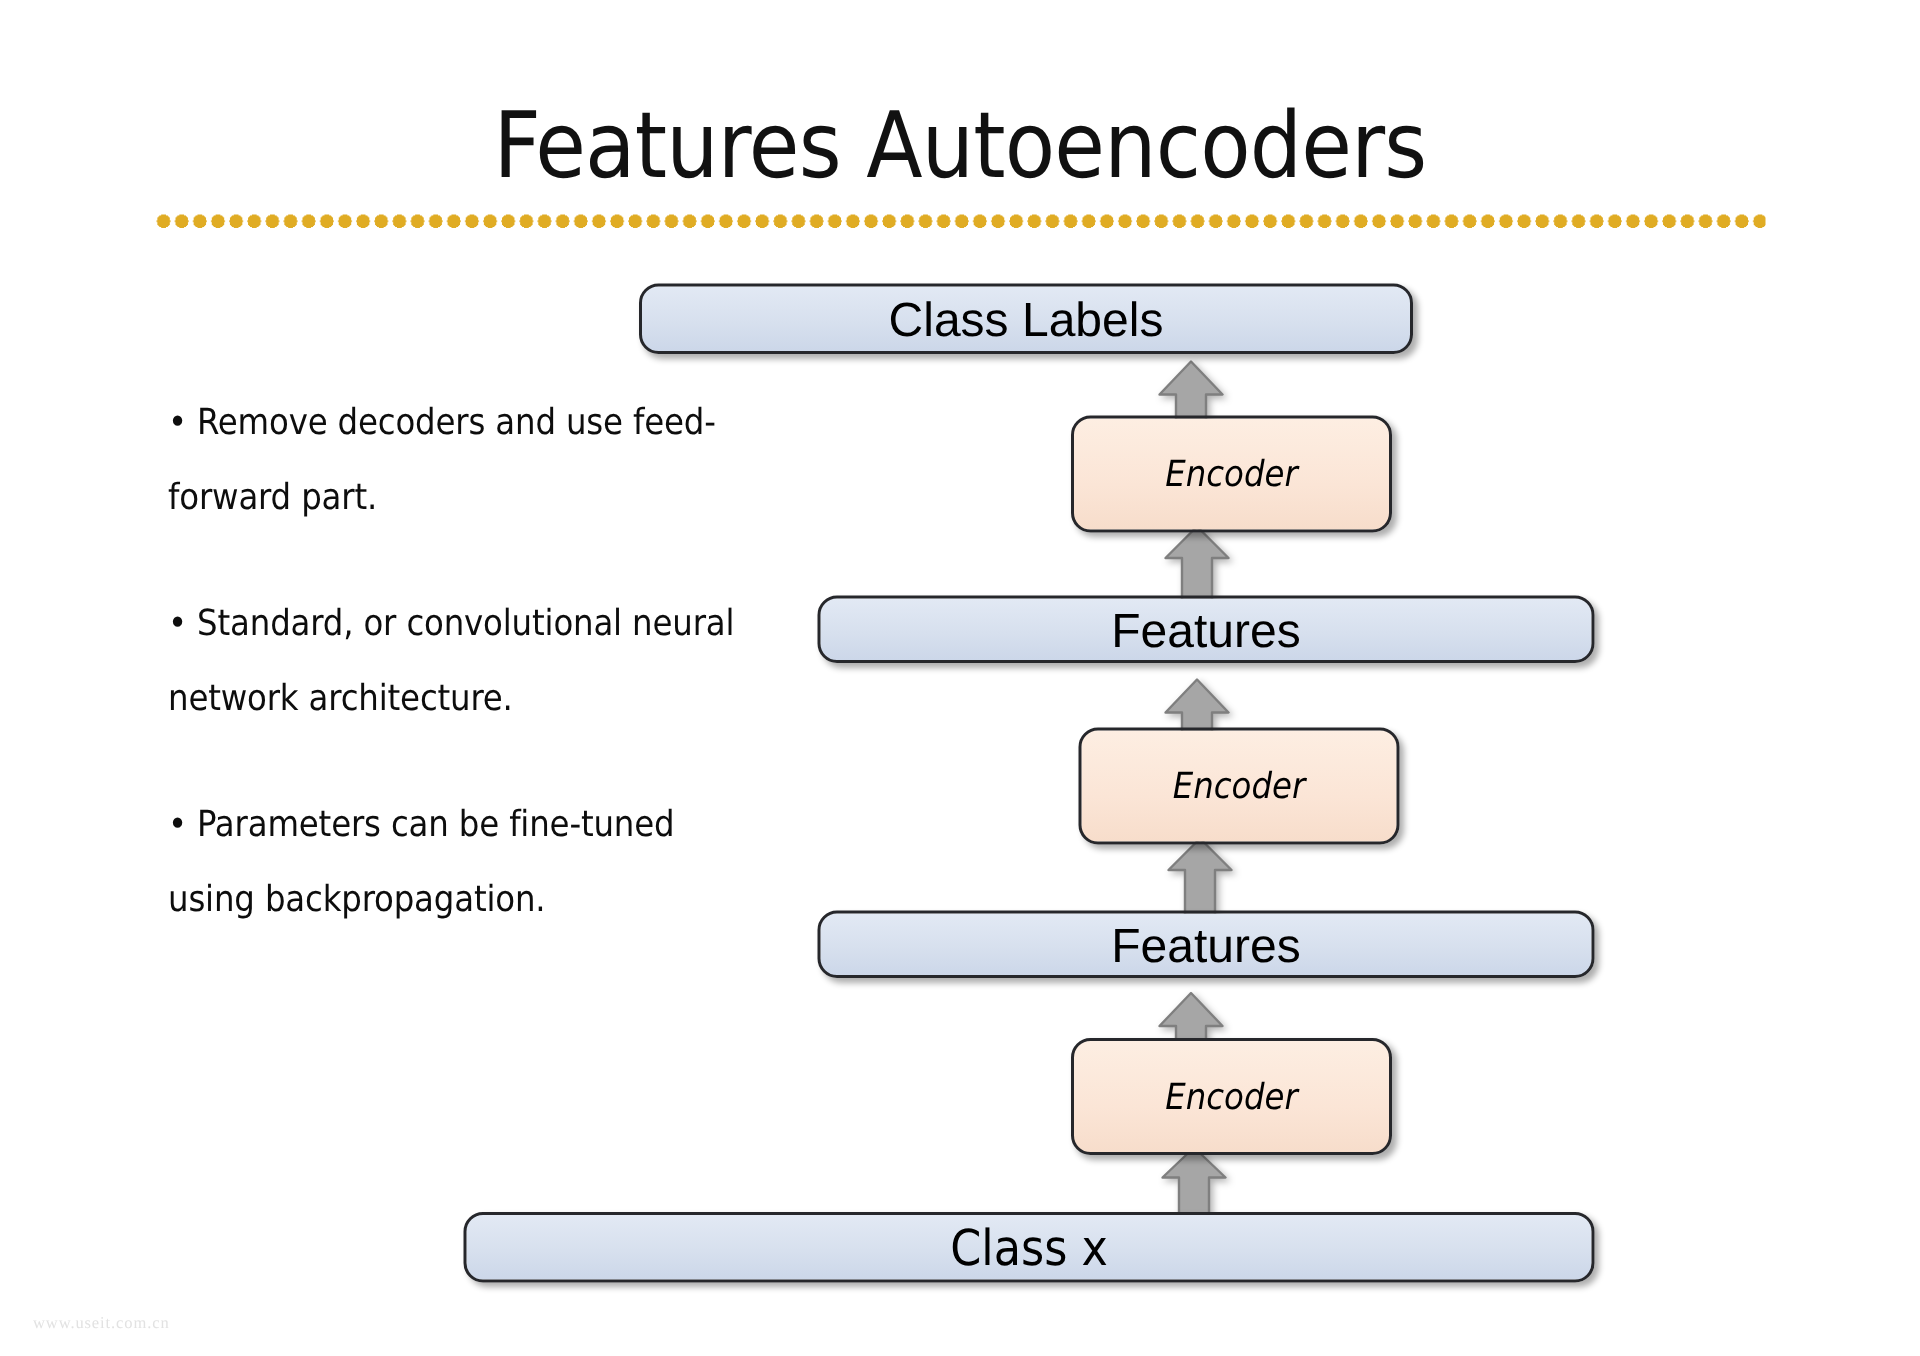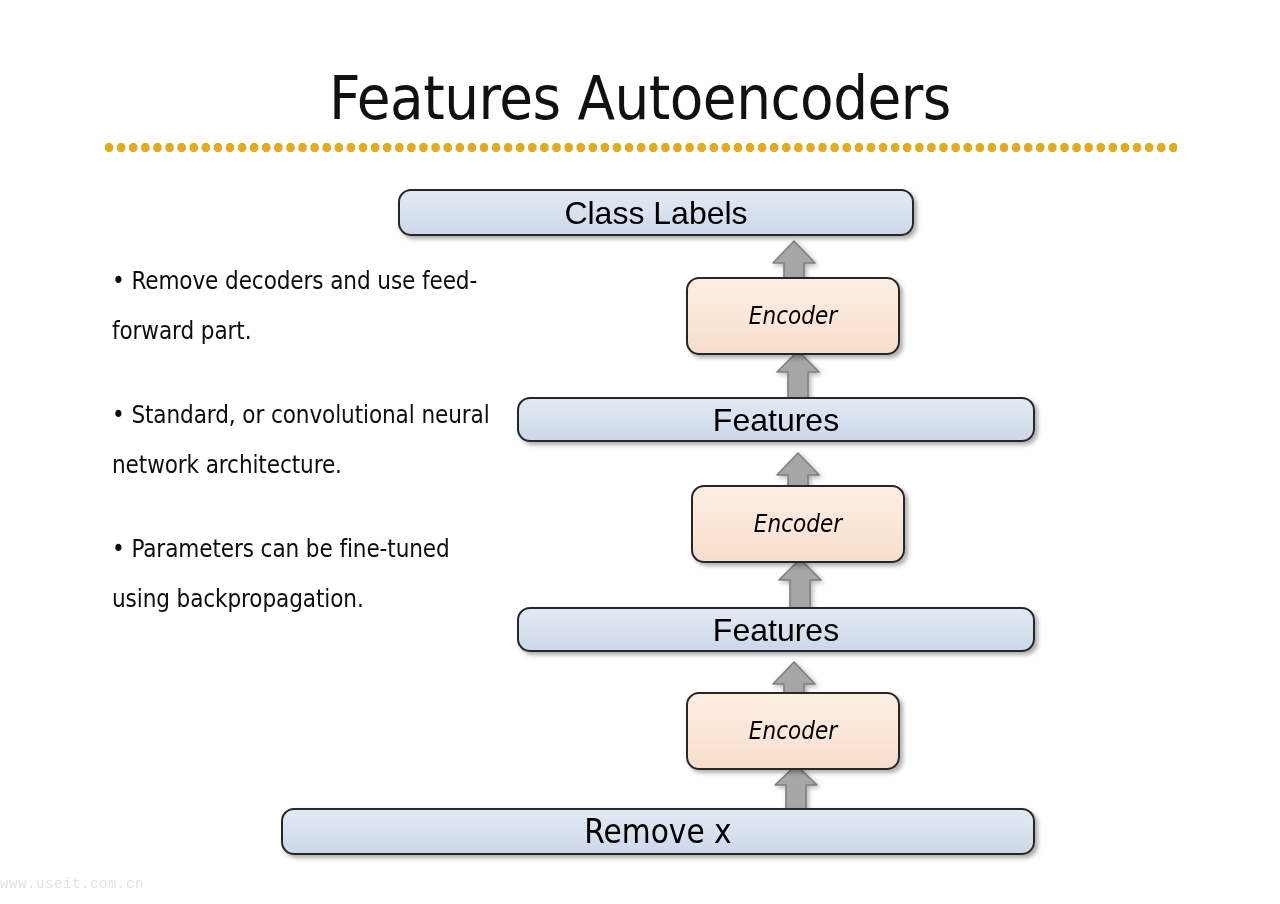--- a/index.html
+++ b/index.html
@@ -71,20 +71,21 @@
   .node {
     position: absolute;
     box-sizing: border-box;
     border-radius: 13px;
     border: 2px solid #26272b;
     display: flex;
     align-items: center;
     justify-content: center;
     box-shadow: 3px 3px 4px rgba(0,0,0,0.32);
     z-index: 3;
+    margin-left: 28px;
   }
   .node-blue {
     background: linear-gradient(180deg, #e2e9f4 0%, #d7e0ee 55%, #ccd7e9 100%);
   }
   .node-peach {
     background: linear-gradient(180deg, #fdeee2 0%, #fbe5d6 60%, #f7ddcb 100%);
   }
   .node-label {
     font-size: 33px;
     line-height: 36px;
@@ -106,24 +107,24 @@
     position: absolute;
     width: 46px;
     z-index: 1;
     filter: drop-shadow(2.5px 2.5px 2.5px rgba(0,0,0,0.30));
   }
   .arrow svg { display: block; width: 100%; height: 100%; }
 
   
   #watermark {
     position: absolute;
-    left: 0;
+    left: 22px;
     top: 876px;
-    font-family: Liberation Mono, monospace;
-    font-size: 14px;
+    font-family: Liberation Serif, serif;
+    font-size: 11px;
     letter-spacing: 0.6px;
     color: #e2e2e2;
     white-space: nowrap;
   }
 </style>
 </head>
 <body>
 
 <div id="slide-title">Features Autoencoders</div>
 
@@ -191,18 +192,18 @@
 
   <div class="node node-blue" style="left:517px; top:607px; width:518px; height:45px;">
     <span class="node-label wide-face">Features</span>
   </div>
 
   <div class="node node-peach" style="left:686px; top:692px; width:214px; height:78px;">
     <span class="node-label">Encoder</span>
   </div>
 
   <div class="node node-blue" style="left:281px; top:808px; width:754px; height:47px;">
-    <span class="node-label">Remove x</span>
+    <span class="node-label">Class x</span>
   </div>
 
 </div>
 
 <div id="watermark">www.useit.com.cn</div>
 
 </body></html>

